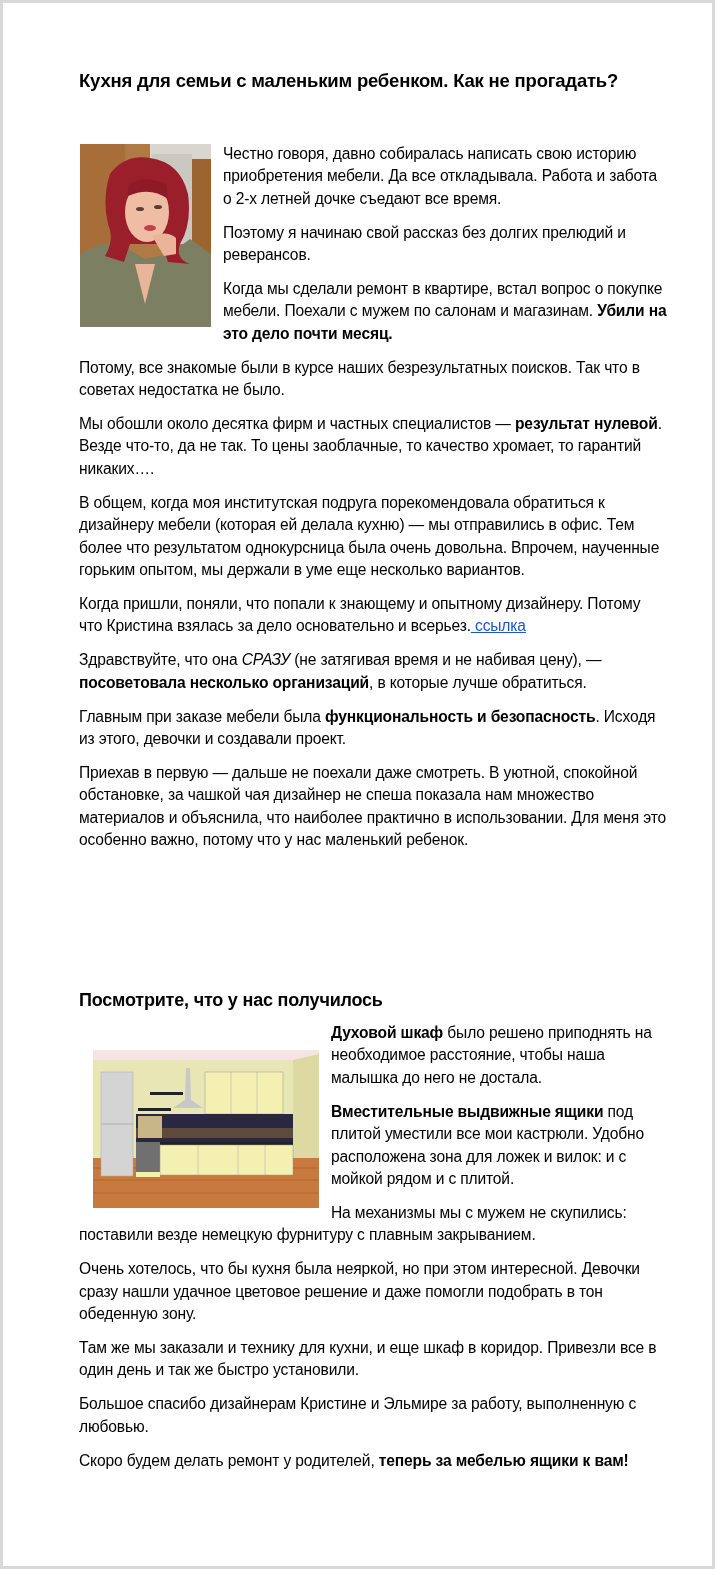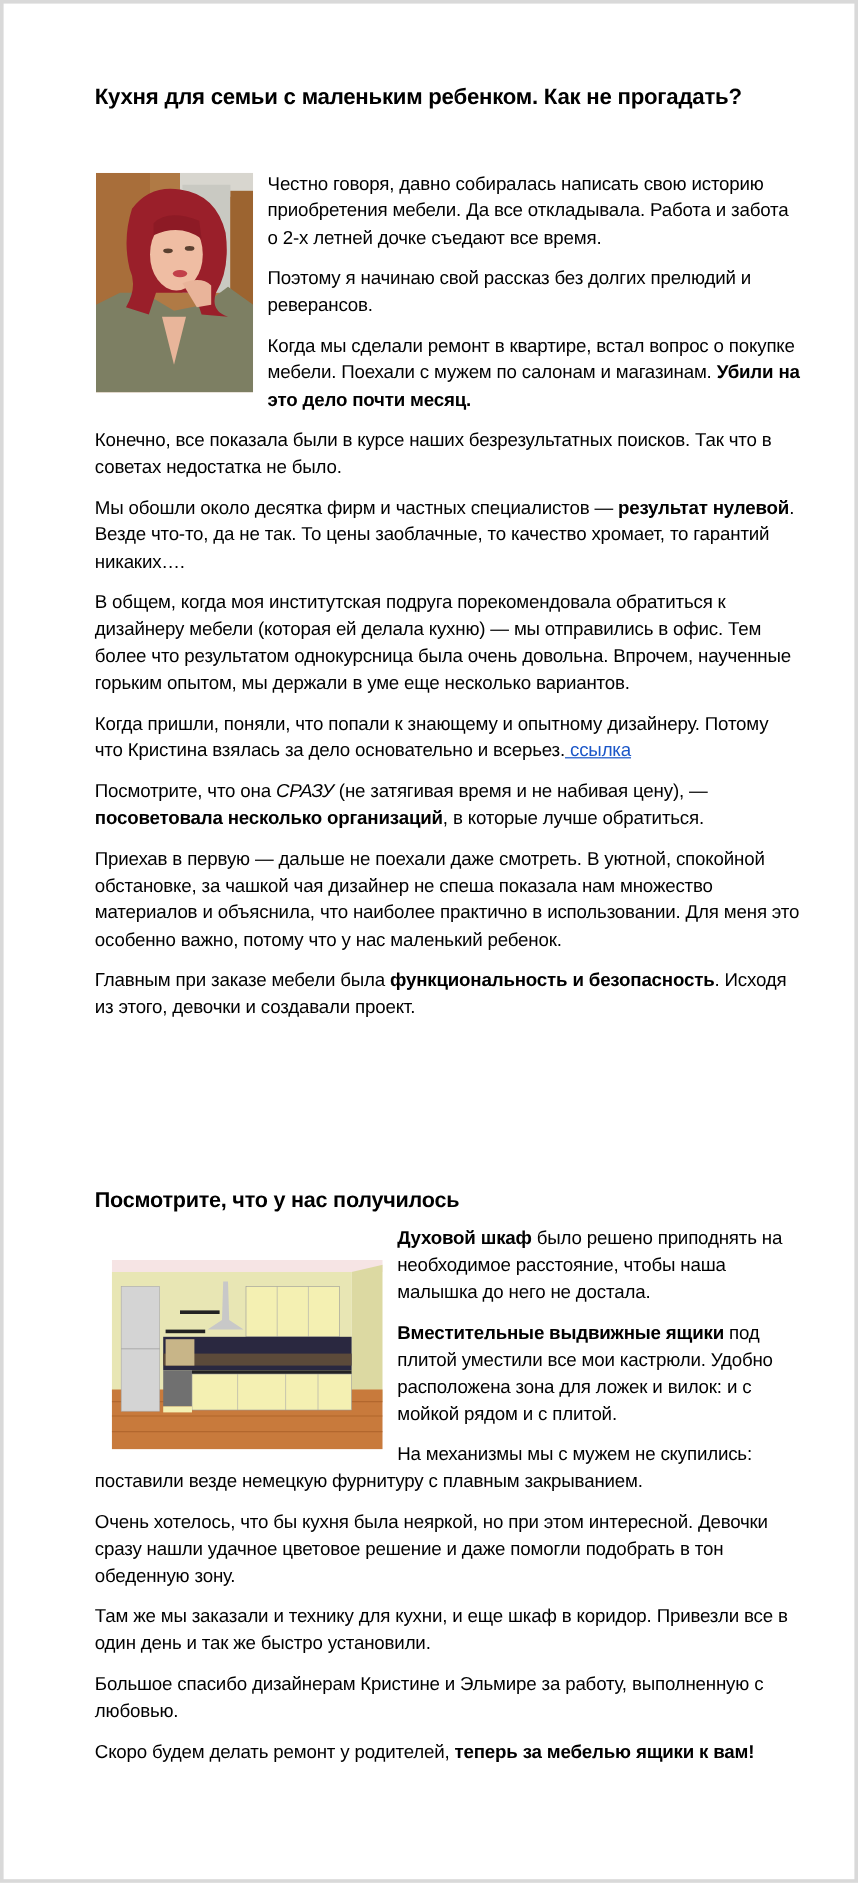--- a/index.html
+++ b/index.html
@@ -65,27 +65,27 @@
           <path d="M48 42 Q60 30 86 40 L88 55 Q70 42 48 52 Z" fill="#8d1a25"></path>
           <ellipse cx="60" cy="65" rx="4" ry="2" fill="#5a4030"></ellipse>
           <ellipse cx="78" cy="63" rx="4" ry="2" fill="#5a4030"></ellipse>
           <ellipse cx="70" cy="84" rx="6" ry="3" fill="#c2404a"></ellipse>
           <path d="M72 92 Q88 86 96 94 L96 110 L84 112 Z" fill="#e9b49a"></path>
         </svg>
       </div>
       <p>Честно говоря, давно собиралась написать свою историю приобретения мебели. Да все откладывала. Работа и забота о 2-х летней дочке съедают все время.</p>
       <p>Поэтому я начинаю свой рассказ без долгих прелюдий и реверансов.</p>
       <p><span>Когда мы сделали ремонт в квартире, встал вопрос о покупке мебели. Поехали с мужем по салонам и магазинам. </span><b>Убили на это дело почти месяц.</b></p>
-      <p>Конечно, все показала были в курсе наших безрезультатных поисков. Так что в советах недостатка не было.</p>
+      <p>Потому, все знакомые были в курсе наших безрезультатных поисков. Так что в советах недостатка не было.</p>
       <p><span>Мы обошли около десятка фирм и частных специалистов — </span><b>результат нулевой</b><span>. Везде что-то, да не так. То цены заоблачные, то качество хромает, то гарантий никаких….</span></p>
       <p>В общем, когда моя институтская подруга порекомендовала обратиться к дизайнеру мебели (которая ей делала кухню) — мы отправились в офис. Тем более что результатом однокурсница была очень довольна. Впрочем, наученные горьким опытом, мы держали в уме еще несколько вариантов.</p>
       <p><span>Когда пришли, поняли, что попали к знающему и опытному дизайнеру. Потому что Кристина взялась за дело основательно и всерьез.</span><a class="link" href="#"> ссылка</a></p>
-      <p><span>Посмотрите, что она </span><i>СРАЗУ</i><span> (не затягивая время и не набивая цену), — </span><b>посоветовала несколько организаций</b><span>, в которые лучше обратиться.</span></p>
+      <p><span>Здравствуйте, что она </span><i>СРАЗУ</i><span> (не затягивая время и не набивая цену), — </span><b>посоветовала несколько организаций</b><span>, в которые лучше обратиться.</span></p>
+      <p><span>Главным при заказе мебели была </span><b>функциональность и безопасность</b><span>. Исходя из этого, девочки и создавали проект.</span></p>
       <p>Приехав в первую — дальше не поехали даже смотреть. В уютной, спокойной обстановке, за чашкой чая дизайнер не спеша показала нам множество материалов и объяснила, что наиболее практично в использовании. Для меня это особенно важно, потому что у нас маленький ребенок.</p>
-      <p><span>Главным при заказе мебели была </span><b>функциональность и безопасность</b><span>. Исходя из этого, девочки и создавали проект.</span></p>
     </div>
 
     <div class="sec2">
       <h2>Посмотрите, что у нас получилось</h2>
     </div>
 
     <div class="sec3">
       <div class="kitchen">
         <svg width="226" height="160" viewBox="0 0 226 160" xmlns="http://www.w3.org/2000/svg">
           <rect width="226" height="160" fill="#ffffff"></rect>

